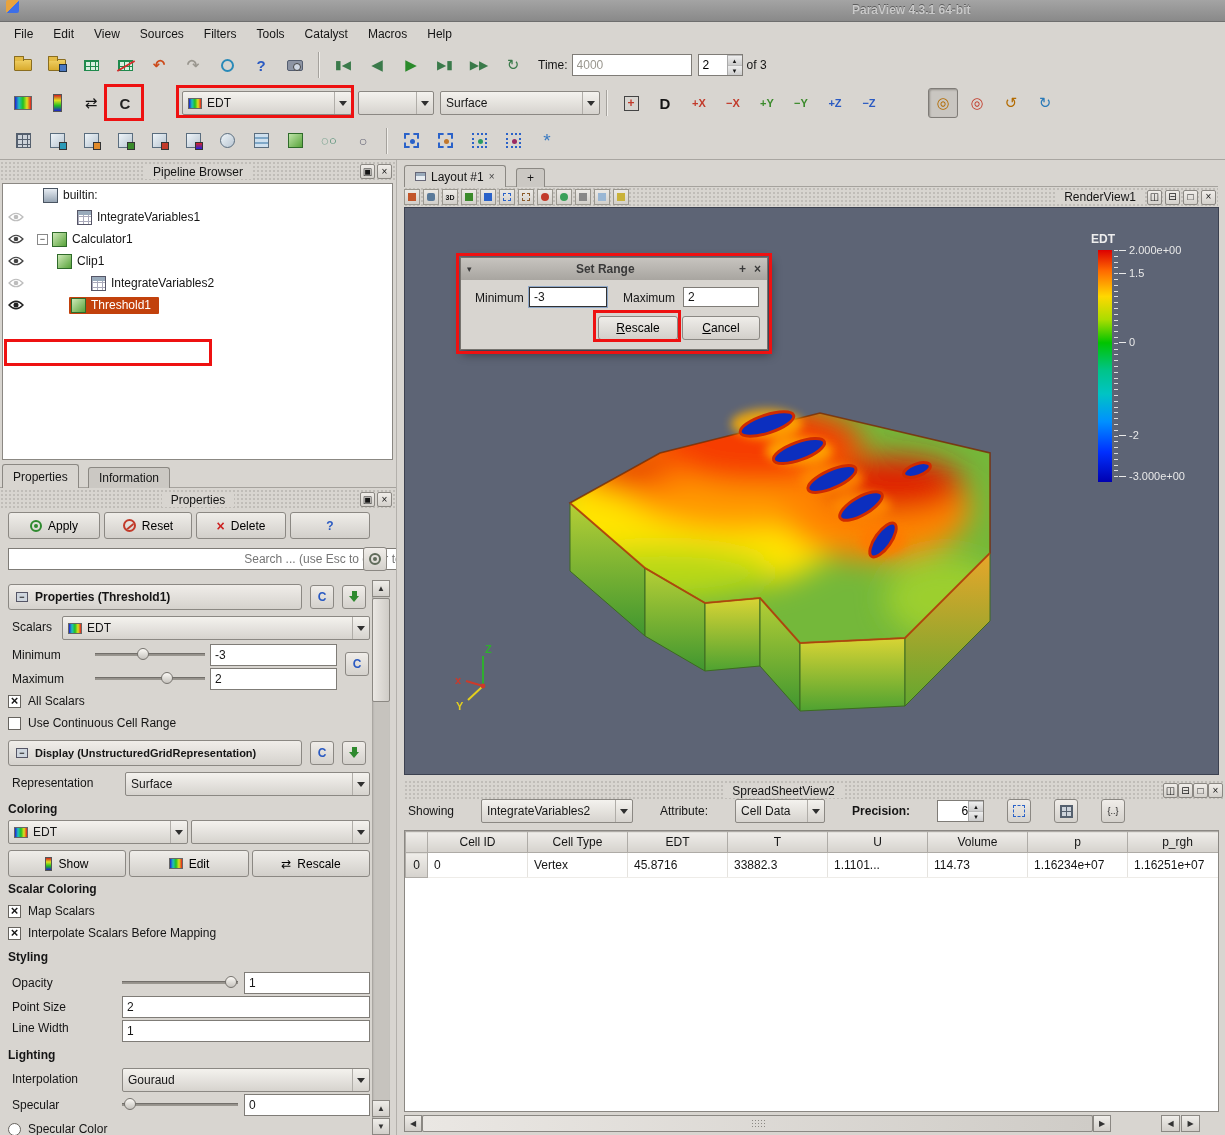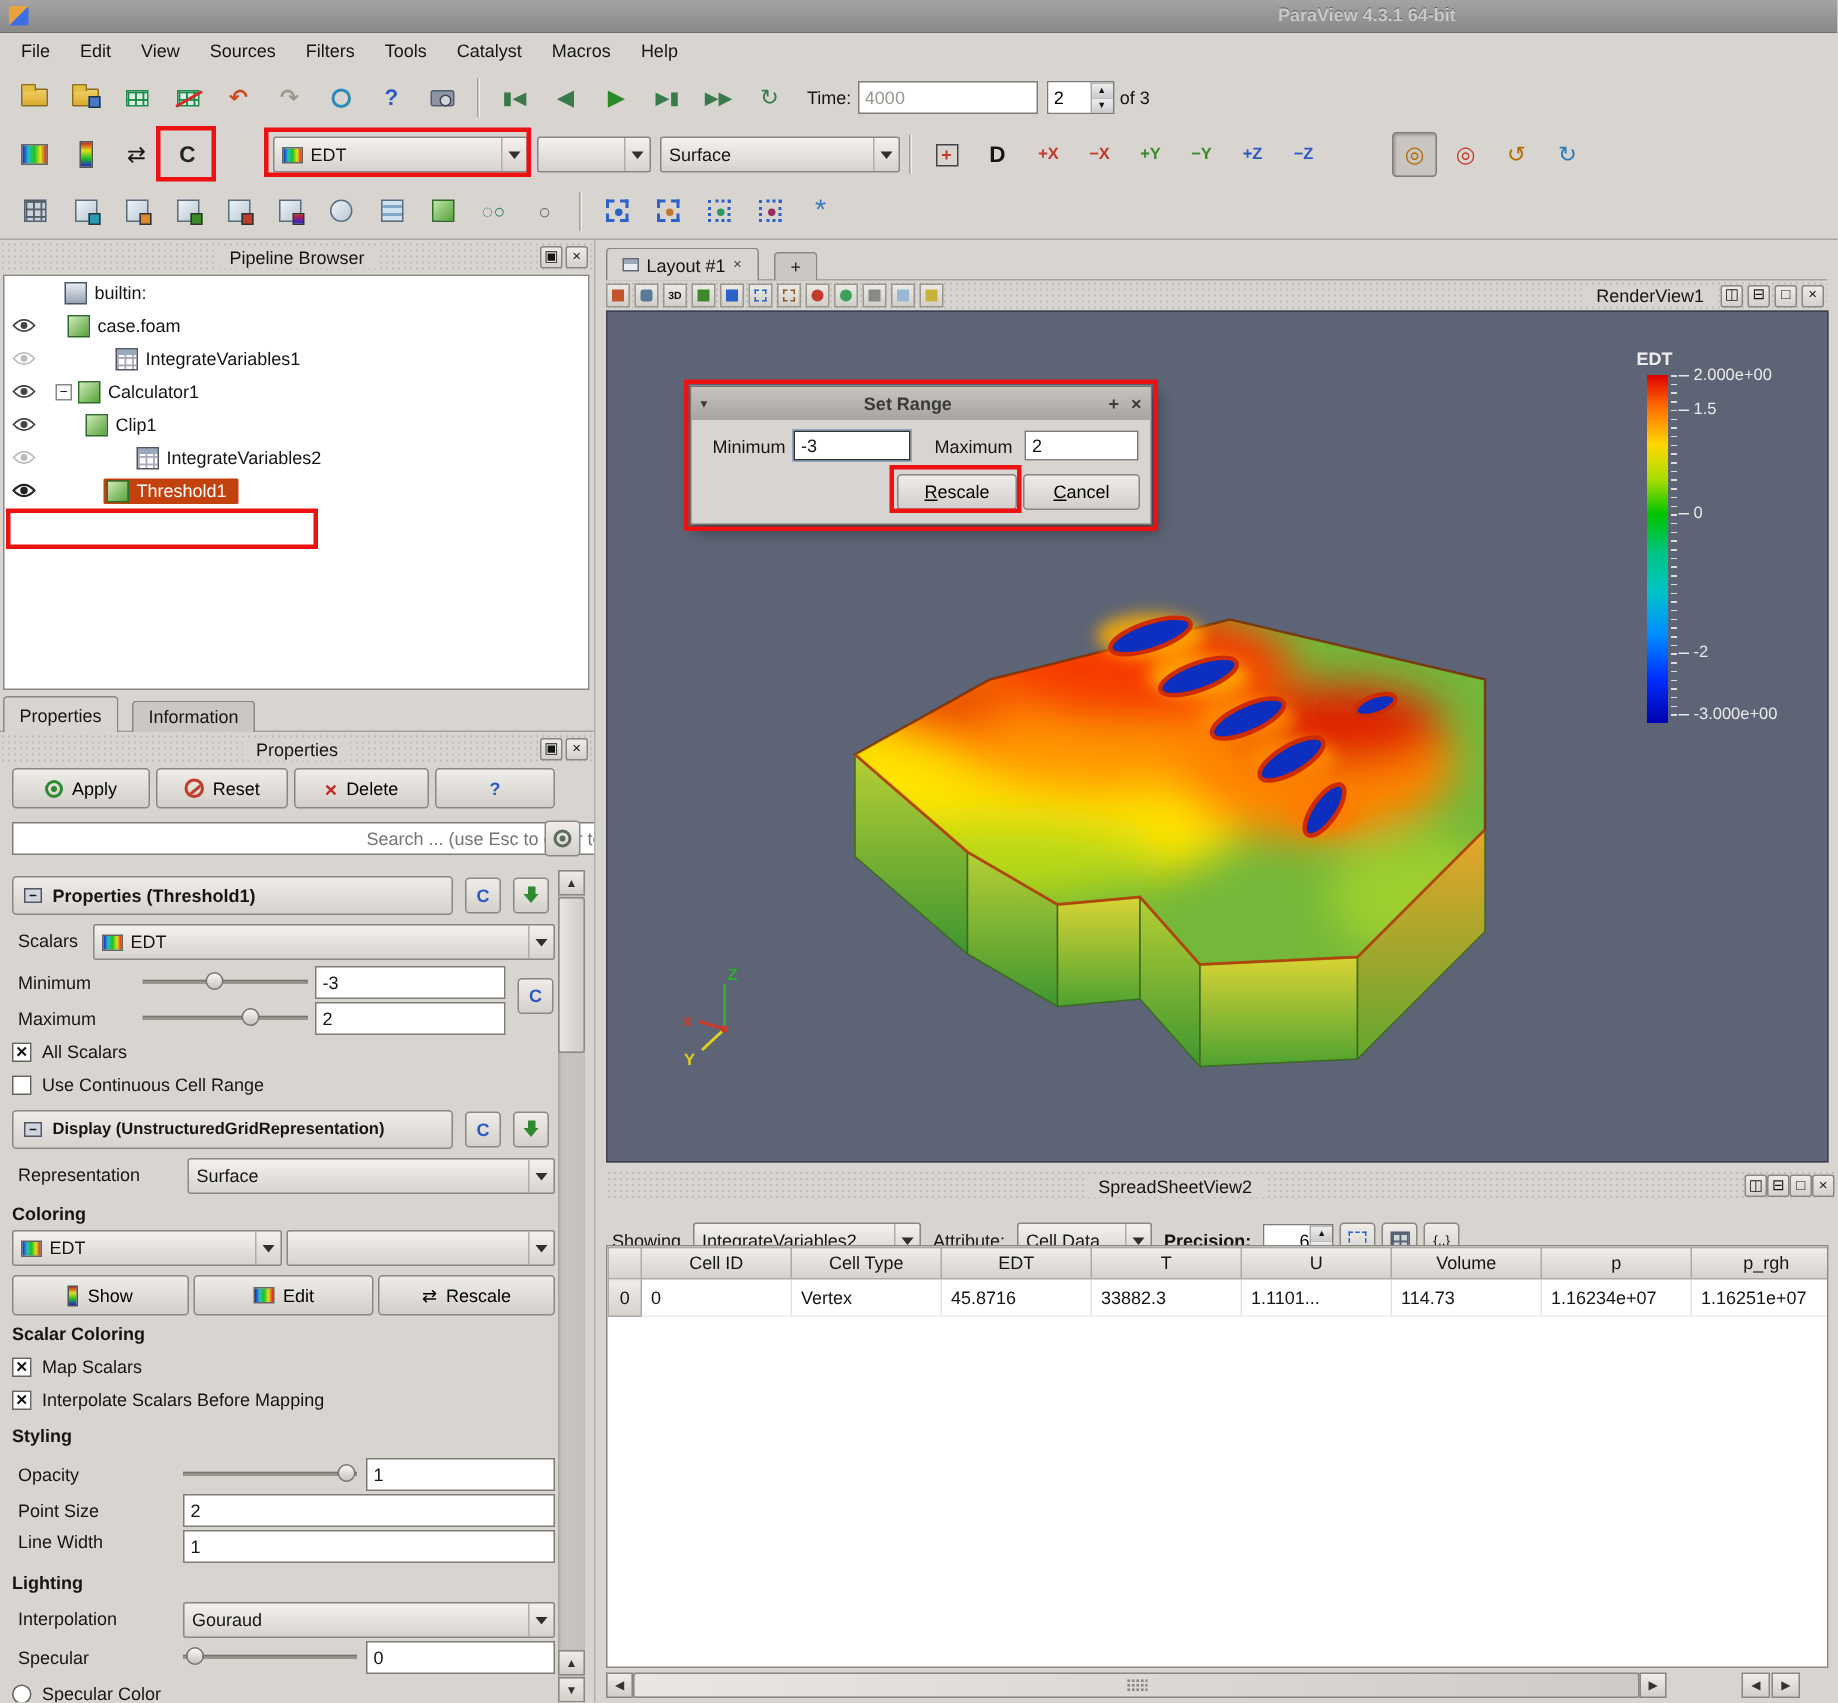--- a/index.html
+++ b/index.html
@@ -1,19 +1,19 @@
 <!DOCTYPE html>
 <html><head>
 <meta charset="utf-8">
 <style>
 *{margin:0;padding:0;box-sizing:border-box}
 html,body{width:1225px;height:1135px}
 body{position:relative;overflow:hidden;background:#d8d5d0;font-family:"Liberation Sans","DejaVu Sans",sans-serif;font-size:12px;color:#151515}
 
-.titlebar{position:absolute;left:0;top:0;width:1225px;height:22px;background:linear-gradient(#a4a4a4,#898989);border-bottom:1px solid #6e6e6e;display:flex;align-items:center}
+.titlebar{position:absolute;left:0;top:0;width:1225px;height:22px;background:linear-gradient(#a4a4a4,#898989);border-bottom:1px solid #6e6e6e;display:flex;}
 .app-icon{width:13px;height:13px;margin-left:6px;border-radius:2px;background:linear-gradient(135deg,#e8a33d 50%,#3d6fe8 50%)}
 .win-title{position:absolute;left:852px;top:3px;font-weight:bold;color:#c9c9c9;text-shadow:0 -1px 0 #5c5c5c}
 .menubar{position:absolute;top:22px;left:0;width:100%;height:24px;display:flex;align-items:center;padding-left:4px}
 .menu-item{padding:3px 10px;border-radius:2px}
 
 .toolbar{position:absolute;left:0;width:100%;display:flex;align-items:center;padding-left:6px}
 #toolbar1{top:46px;height:38px}
 #toolbar2{top:84px;height:38px}
 #toolbar3{top:122px;height:38px;border-bottom:1px solid #a9a6a1}
 .tbtn{width:30px;height:30px;flex:0 0 auto;display:flex;align-items:center;justify-content:center;margin:0 2px;border-radius:3px;position:relative;font-size:15px}
@@ -344,31 +344,20 @@
       <span class="winbtn">▣</span>
       <span class="winbtn">×</span>
     </span>
   </div>
   <div class="tree">
     <div class="trow">
       <span class="eyec"></span>
       <span style="width:14px"></span>
       <span class="nico srv"></span>
       <span>builtin:</span>
-    </div>
-    <div class="trow">
-      <span class="eyec">
-          <svg class="eye" viewBox="0 0 16 10">
-            <path d="M1 5 Q8 -2.5 15 5 Q8 12.5 1 5 Z" fill="none" stroke="#444" stroke-width="1.2"></path>
-            <circle cx="8" cy="5" r="2.3" fill="#444"></circle>
-          </svg>
-        </span>
-      <span style="width:16px"></span>
-      <span class="nico"></span>
-      <span>case.foam</span>
     </div>
     <div class="trow">
       <span class="eyec">
           <svg class="eye dim" viewBox="0 0 16 10">
             <path d="M1 5 Q8 -2.5 15 5 Q8 12.5 1 5 Z" fill="none" stroke="#444" stroke-width="1.2"></path>
             <circle cx="8" cy="5" r="2.3" fill="#444"></circle>
           </svg>
         </span>
       <span style="width:48px"></span>
       <span class="nico tbl"></span>
@@ -736,21 +725,21 @@
   </div>
 
   <div id="ssview">
     <div class="dockhdr" style="left:0;top:2px;right:0">
       <span class="t" style="margin-left:auto">SpreadSheetView2</span>
       <span class="winbtn">◫</span>
       <span class="winbtn">⊟</span>
       <span class="winbtn">□</span>
       <span class="winbtn" style="margin-right:2px">×</span>
     </div>
-    <div class="flex" style="position:absolute;left:0;top:36px;height:26px;gap:4px">
+    <div class="flex" style="position:absolute;left:0;top:20px;height:26px;gap:23px">
       <span class="lbl">Showing</span>
       <div class="combo" style="width:152px">
         <span>IntegrateVariables2</span>
         <span class="ca"></span>
       </div>
       <span class="lbl" style="font-weight:normal">Attribute:</span>
       <div class="combo" style="width:90px">
         <span>Cell Data</span>
         <span class="ca"></span>
       </div>

